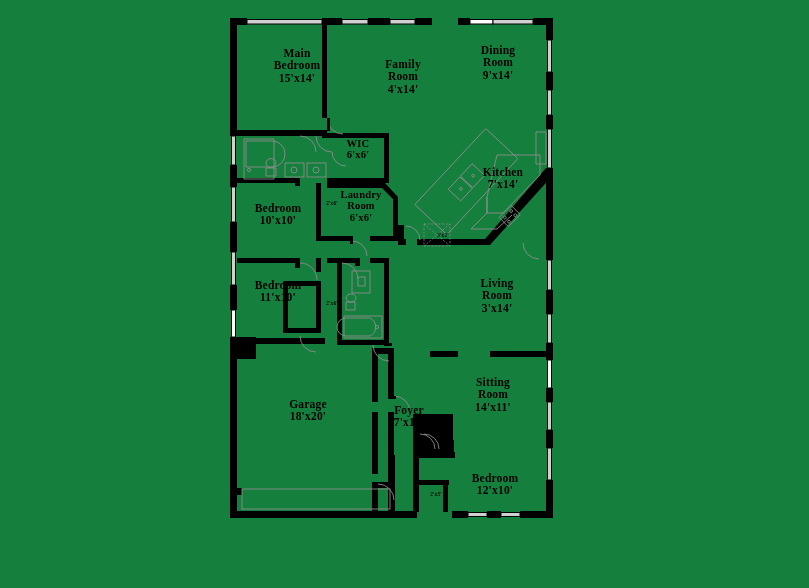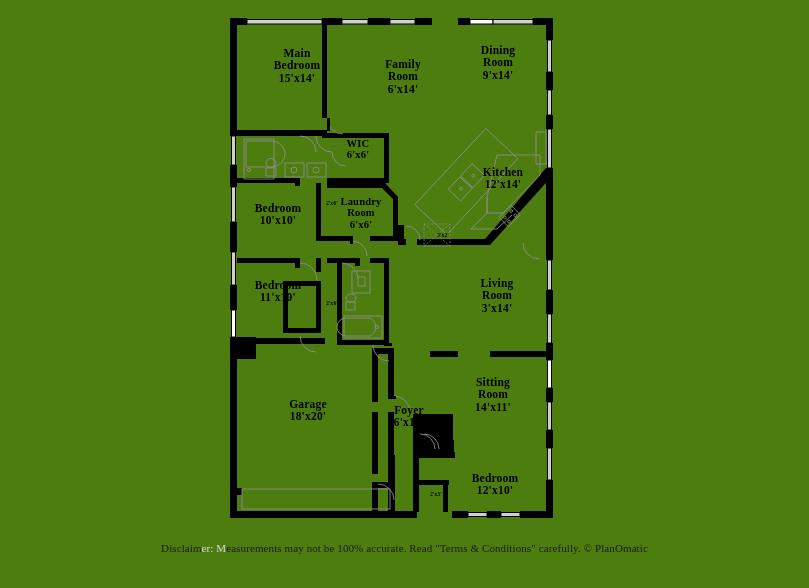--- a/index.html
+++ b/index.html
@@ -2,21 +2,21 @@
 <html><head>
 <meta charset="utf-8">
 <title>Floor Plan</title>
 <style>
   html,body{margin:0;padding:0;background:#ffffff;}
   body{
     width:809px;height:588px;overflow:hidden;
     font-family:"Liberation Serif", serif;
     color:#000;
   }
-  #page{position:relative;width:809px;height:588px;background:#4d7c0f;}
+  #page{position:relative;width:809px;height:588px;background:#15803d;}
 
   
   #plan{position:absolute;left:0;top:0;width:809px;height:588px;}
   #plan svg{display:block;}
 
   
   .room-label{
     position:absolute;
     text-align:center;
     font-family:"Liberation Serif", serif;
@@ -268,51 +268,50 @@
 
   </svg>
   </div>
 
   <div>
     <div class="room-label rl-lg" style="left:257px;top:47px;width:80px;">Main
 Bedroom
 15'x14'</div>
     <div class="room-label rl-lg" style="left:368px;top:58px;width:70px;">Family
 Room
-6'x14'</div>
+4'x14'</div>
     <div class="room-label rl-lg" style="left:462px;top:44px;width:72px;">Dining
 Room
 9'x14'</div>
     <div class="room-label rl-md" style="left:334px;top:138px;width:48px;">WIC
 6'x6'</div>
     <div class="room-label rl-lg" style="left:470px;top:166px;width:66px;">Kitchen
-12'x14'</div>
-    <div class="room-label rl-md" style="left:331px;top:196px;width:60px;">Laundry
+7'x14'</div>
+    <div class="room-label rl-md" style="left:331px;top:189px;width:60px;">Laundry
 Room
 6'x6'</div>
     <div class="room-label rl-lg" style="left:240px;top:202px;width:76px;">Bedroom
 10'x10'</div>
     <div class="room-label rl-lg" style="left:240px;top:279px;width:76px;">Bedroom
 11'x10'</div>
     <div class="room-label rl-lg" style="left:462px;top:277px;width:70px;">Living
 Room
 3'x14'</div>
     <div class="room-label rl-lg" style="left:268px;top:398px;width:80px;">Garage
 18'x20'</div>
     <div class="room-label rl-lg" style="left:381px;top:404px;width:56px;">Foyer
-6'x15'</div>
+7'x15'</div>
     <div class="room-label rl-lg" style="left:458px;top:376px;width:70px;">Sitting
 Room
 14'x11'</div>
     <div class="room-label rl-lg" style="left:456px;top:472px;width:78px;">Bedroom
 12'x10'</div>
   </div>
 
   <div>
     <div class="room-label rl-tiny" style="left:323px;top:201px;width:18px;">2'x6'</div>
     <div class="room-label rl-tiny" style="left:431px;top:233px;width:24px;">3'x2'</div>
     <div class="room-label rl-tiny" style="left:323px;top:301px;width:18px;">2'x6'</div>
     <div class="room-label rl-tiny" style="left:426px;top:492px;width:20px;">2'x5'</div>
   </div>
 
-  <div id="disclaimer"><span>Disclaim</span><span class="faded">er: M</span><span>easurements may not be 100% accurate. Read "Terms &amp; Conditions" carefully. © PlanOmatic</span></div>
 
 </div>
 
 </body></html>

